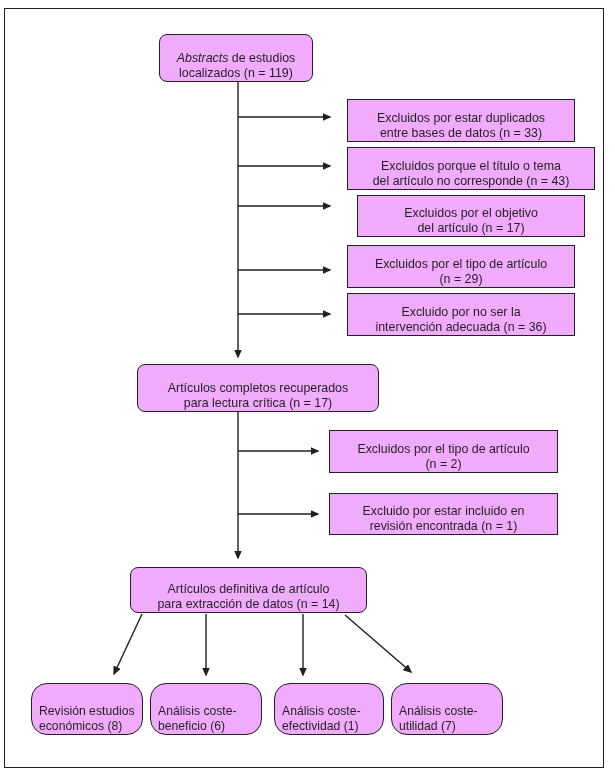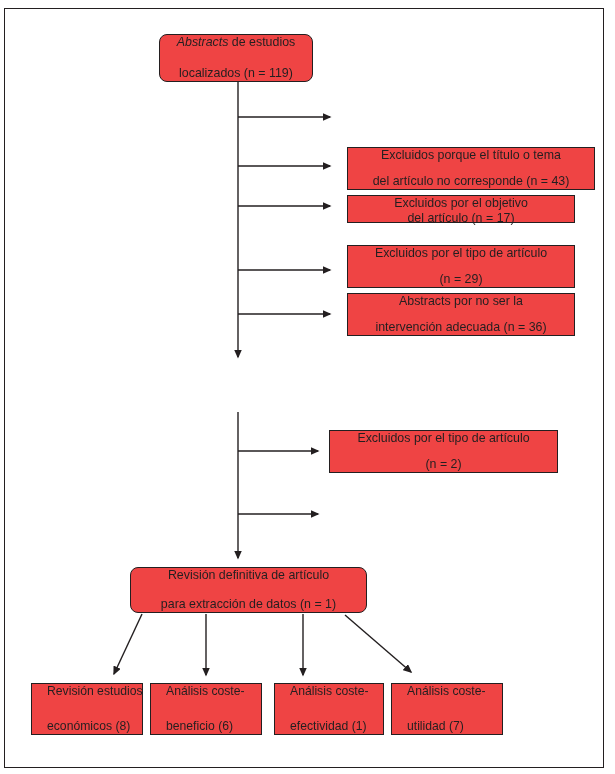--- a/index.html
+++ b/index.html
@@ -13,28 +13,28 @@
     overflow:hidden;
   }
   #frame{
     position:absolute;left:4px;top:8px;width:598px;height:758px;
     border:1.6px solid #231f20;
   }
   #connectors{position:absolute;left:0;top:0;width:615px;height:774px;}
   .box{
     position:absolute;
     border:1.4px solid #231f20;
-    background:#ef4444;
-    display:flex;flex-direction:column;justify-content:space-between;
+    background:#f0abfc;
+    display:flex;flex-direction:column;justify-content:flex-end;
     text-align:center;
     font-size:12.4px;line-height:15px;
     box-sizing:border-box;
   }
   .rounded{border-radius:8px;}
-  .left-align{text-align:left;padding-left:15px;font-size:12.2px;}
+  .left-align{text-align:left;padding-left:7px;font-size:12.2px;border-radius:16px;}
   .ln{white-space:nowrap;}
   .it{font-style:italic;}
 </style>
 </head>
 <body>
 
 <div id="canvas">
 
   <div id="frame"></div>
 
@@ -59,51 +59,63 @@
       <line x1="303" y1="614" x2="303" y2="675" marker-end="url(#ah)"></line>
       <line x1="345" y1="615" x2="411" y2="672" marker-end="url(#ah)"></line>
     </g>
   </svg>
 
   <div class="box rounded" style="left:159px;top:34px;width:154px;height:48px">
     <div class="ln"><span class="it">Abstracts</span><span> de estudios</span></div>
     <div class="ln">localizados (n = 119)</div>
   </div>
 
+  <div class="box" style="left:347px;top:99px;width:228px;height:43px">
+    <div class="ln">Excluidos por estar duplicados</div>
+    <div class="ln">entre bases de datos (n = 33)</div>
+  </div>
 
   <div class="box" style="left:347px;top:147px;width:248px;height:43px">
     <div class="ln">Excluidos porque el título o tema</div>
     <div class="ln">del artículo no corresponde (n = 43)</div>
   </div>
 
-  <div class="box" style="left:347px;top:195px;width:228px;height:28px">
+  <div class="box" style="left:357px;top:195px;width:228px;height:42px">
     <div class="ln">Excluidos por el objetivo</div>
     <div class="ln">del artículo (n = 17)</div>
   </div>
 
   <div class="box" style="left:347px;top:245px;width:228px;height:43px">
     <div class="ln">Excluidos por el tipo de artículo</div>
     <div class="ln">(n = 29)</div>
   </div>
 
   <div class="box" style="left:347px;top:293px;width:228px;height:43px">
-    <div class="ln">Abstracts por no ser la</div>
+    <div class="ln">Excluido por no ser la</div>
     <div class="ln">intervención adecuada (n = 36)</div>
   </div>
 
+  <div class="box rounded" style="left:137px;top:364px;width:242px;height:48px">
+    <div class="ln">Artículos completos recuperados</div>
+    <div class="ln">para lectura crítica (n = 17)</div>
+  </div>
 
   <div class="box" style="left:329px;top:430px;width:229px;height:43px">
     <div class="ln">Excluidos por el tipo de artículo</div>
     <div class="ln">(n = 2)</div>
   </div>
 
+  <div class="box" style="left:329px;top:493px;width:229px;height:42px">
+    <div class="ln">Excluido por estar incluido en</div>
+    <div class="ln">revisión encontrada (n = 1)</div>
+  </div>
 
   <div class="box rounded" style="left:130px;top:567px;width:237px;height:46px">
-    <div class="ln">Revisión definitiva de artículo</div>
-    <div class="ln">para extracción de datos (n = 1)</div>
+    <div class="ln">Artículos definitiva de artículo</div>
+    <div class="ln">para extracción de datos (n = 14)</div>
   </div>
 
   <div class="box left-align" style="left:31px;top:683px;width:112px;height:52px">
     <div class="ln">Revisión estudios</div>
     <div class="ln">económicos (8)</div>
   </div>
 
   <div class="box left-align" style="left:150px;top:683px;width:112px;height:52px">
     <div class="ln">Análisis coste-</div>
     <div class="ln">beneficio (6)</div>

